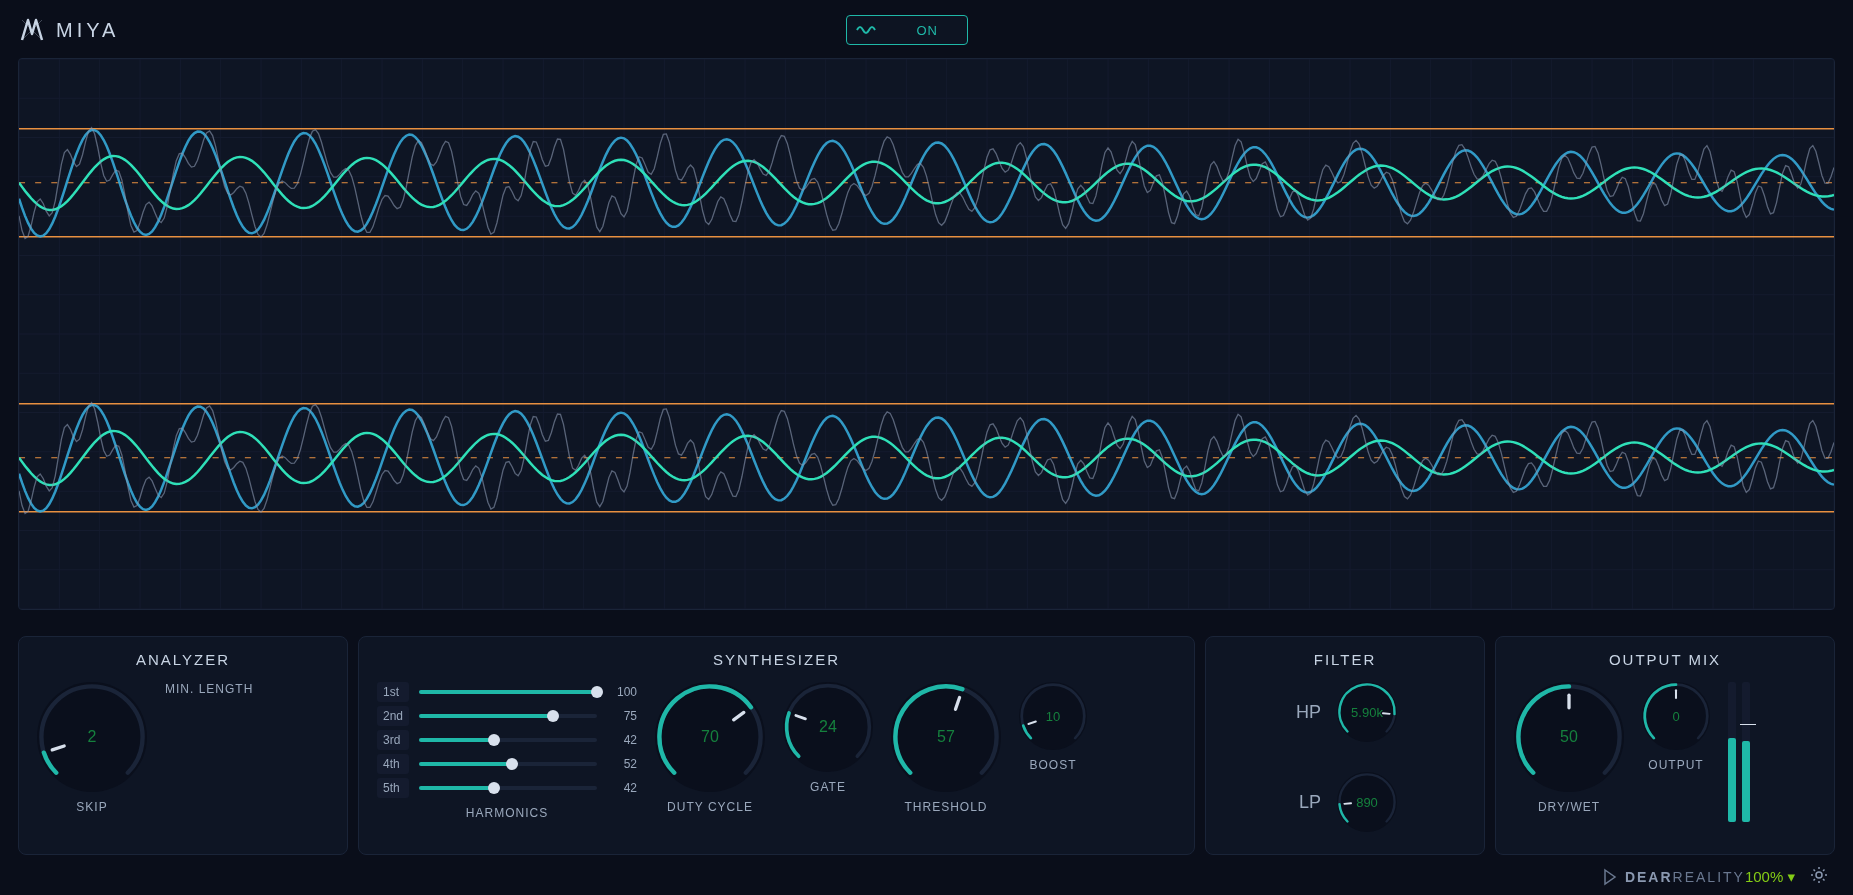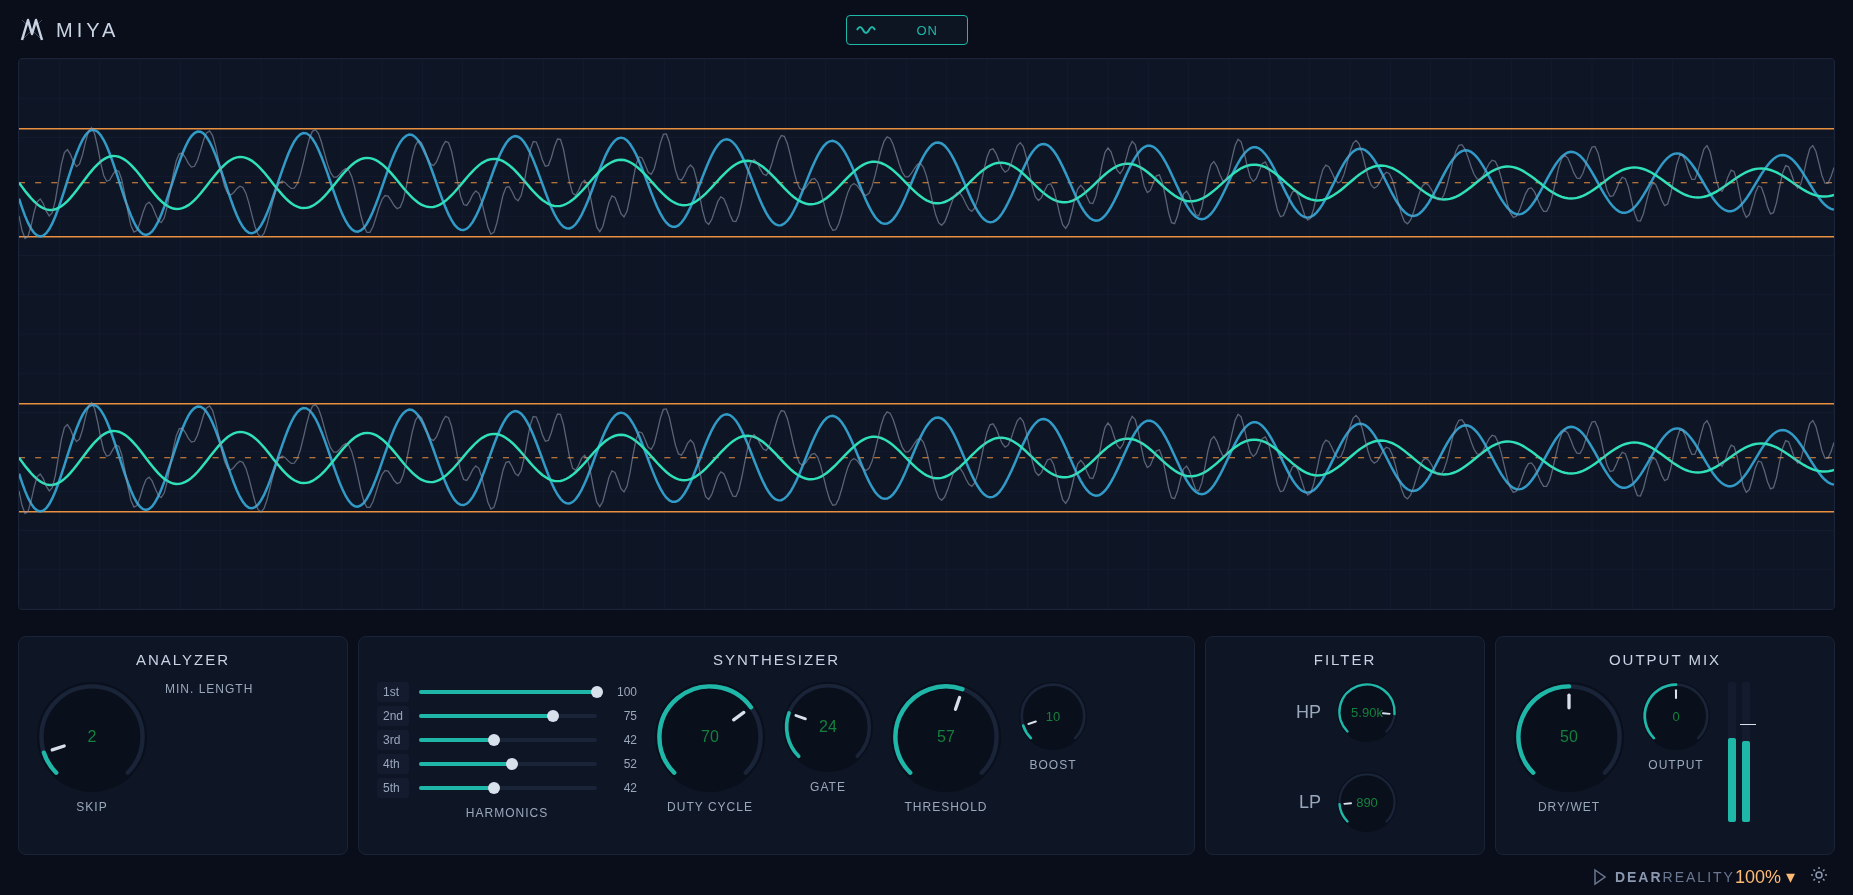--- a/index.html
+++ b/index.html
@@ -259,22 +259,22 @@
   font-size: 14px;
   letter-spacing: 2px;
 }
 .brand-bold { color: #8a98b0; font-weight: 600; }
 .footer-right {
   display: flex;
   align-items: center;
   gap: 14px;
 }
 .zoom {
-  font-size: 18px;
-  color: #fdba74;
+  font-size: 15px;
+  color: #84cc16;
 }
 .gear-icon { color: #8a98b0; cursor: pointer; }
 </style>
 </head>
 <body>
 
 <div class="app">
 
   <div class="header">
     <div class="logo">

